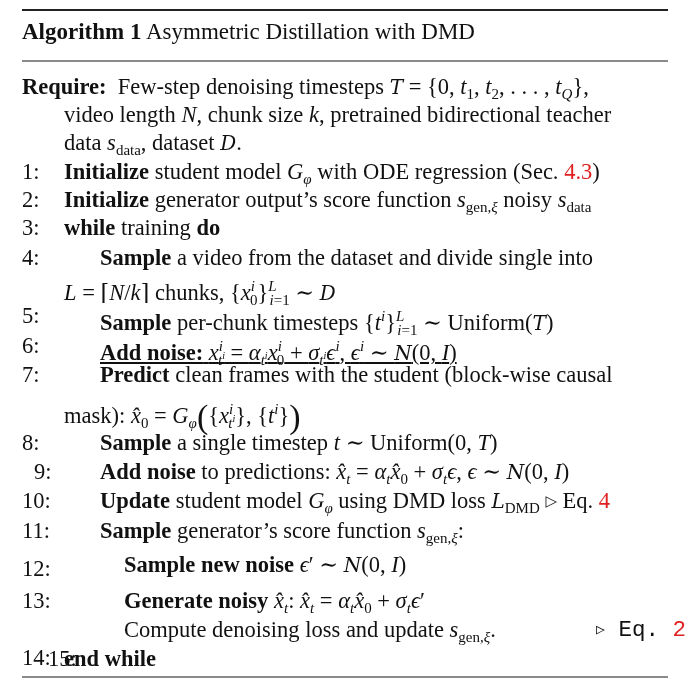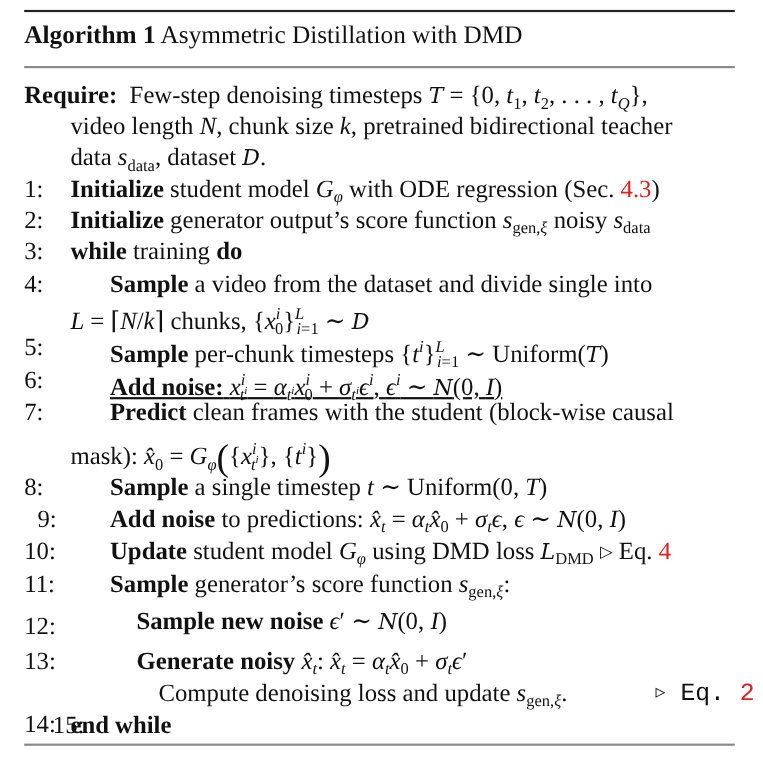--- a/index.html
+++ b/index.html
@@ -156,21 +156,21 @@
   <i>ϵ</i>′ ∼ <span class="cal">N</span>(0, <i>I</i>)
 </div>
 
 <div class="num" style="top:587px;">13:</div>
 <div class="line" style="left:124px; top:587px;">
   <b>Generate noisy</b>
   <i>x̂</i><span class="subi">t</span>: <i>x̂</i><span class="subi">t</span> = <i>α</i><span class="subi">t</span><i>x̂</i><span class="sub">0</span> + <i>σ</i><span class="subi">t</span><i>ϵ</i>′
 </div>
 
 <div class="num" style="top:644px;">14:</div>
-<div class="line" style="left:124px; top:616px;margin-left:20px;">
+<div class="line" style="left:124px; top:616px;">
   <span>Compute denoising loss and update</span>
   <i>s</i><span class="sub">gen,<i>ξ</i></span>.
 </div>
 <div class="comment" style="left:596px; top:616px;">
   <span class="tri">▷</span>
   <span>Eq.</span>
   <span class="ref">2</span>
 </div>
 
 <div class="num" style="top:645px;margin-left:26px;">15:</div>

